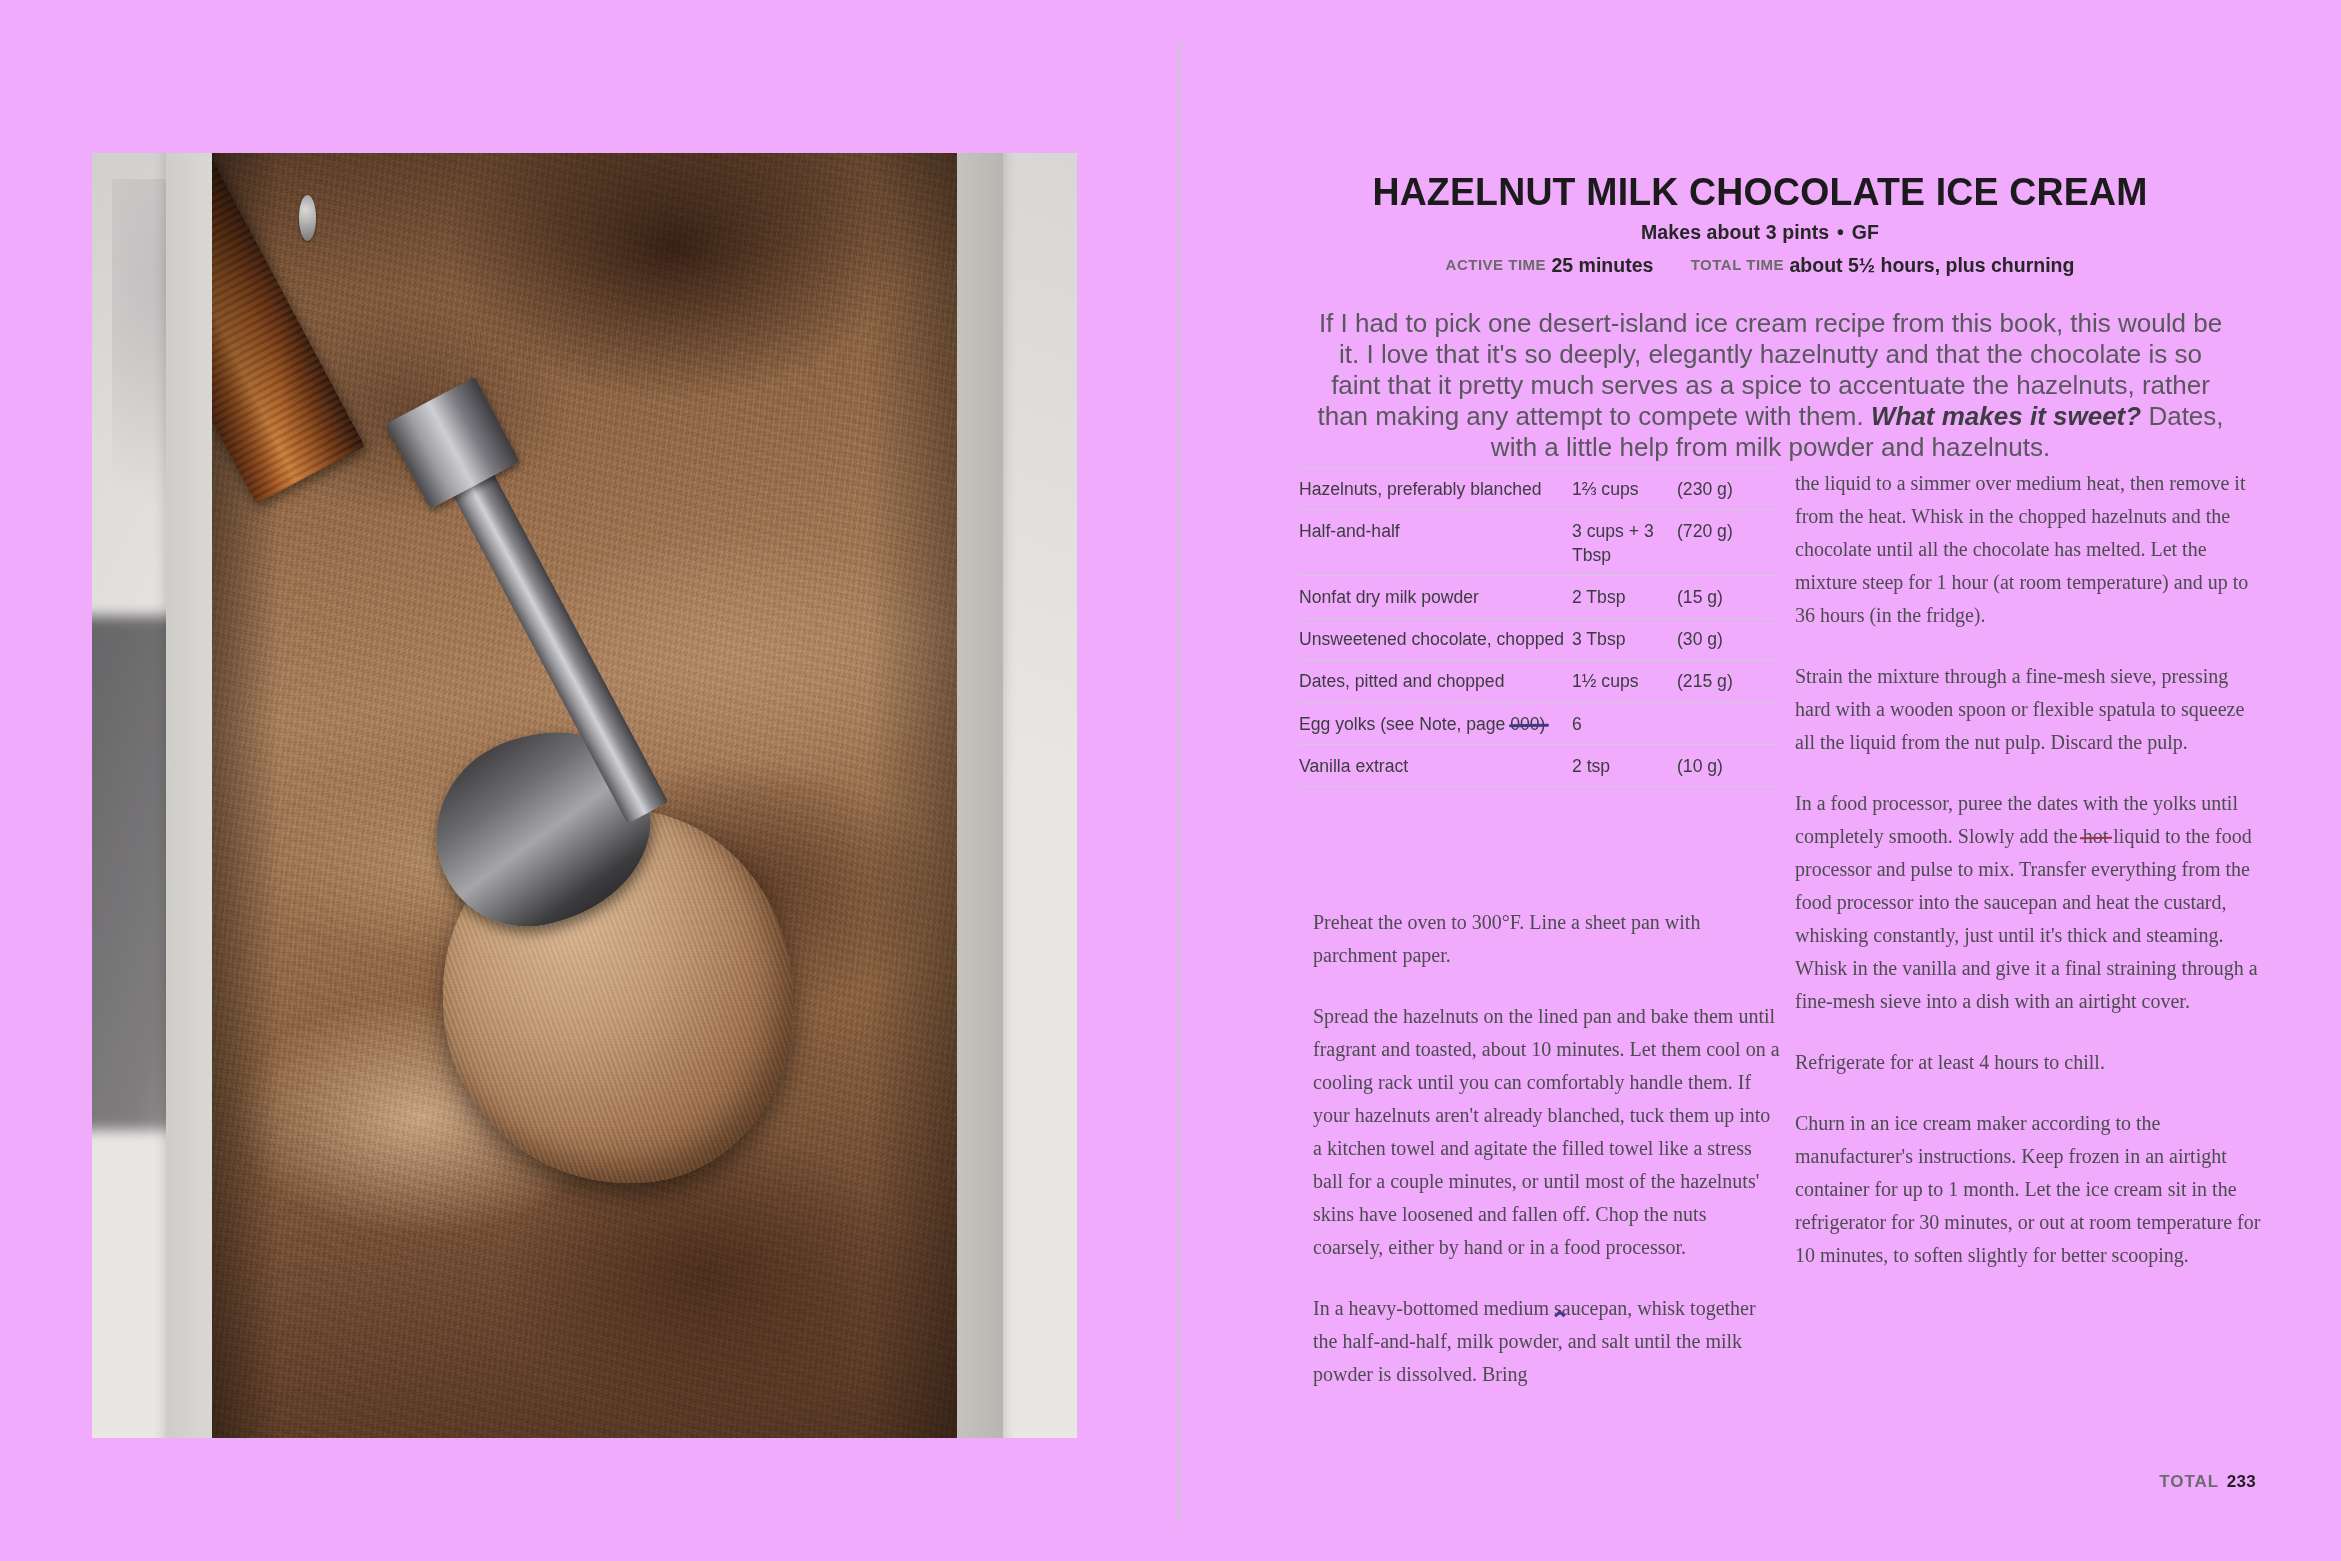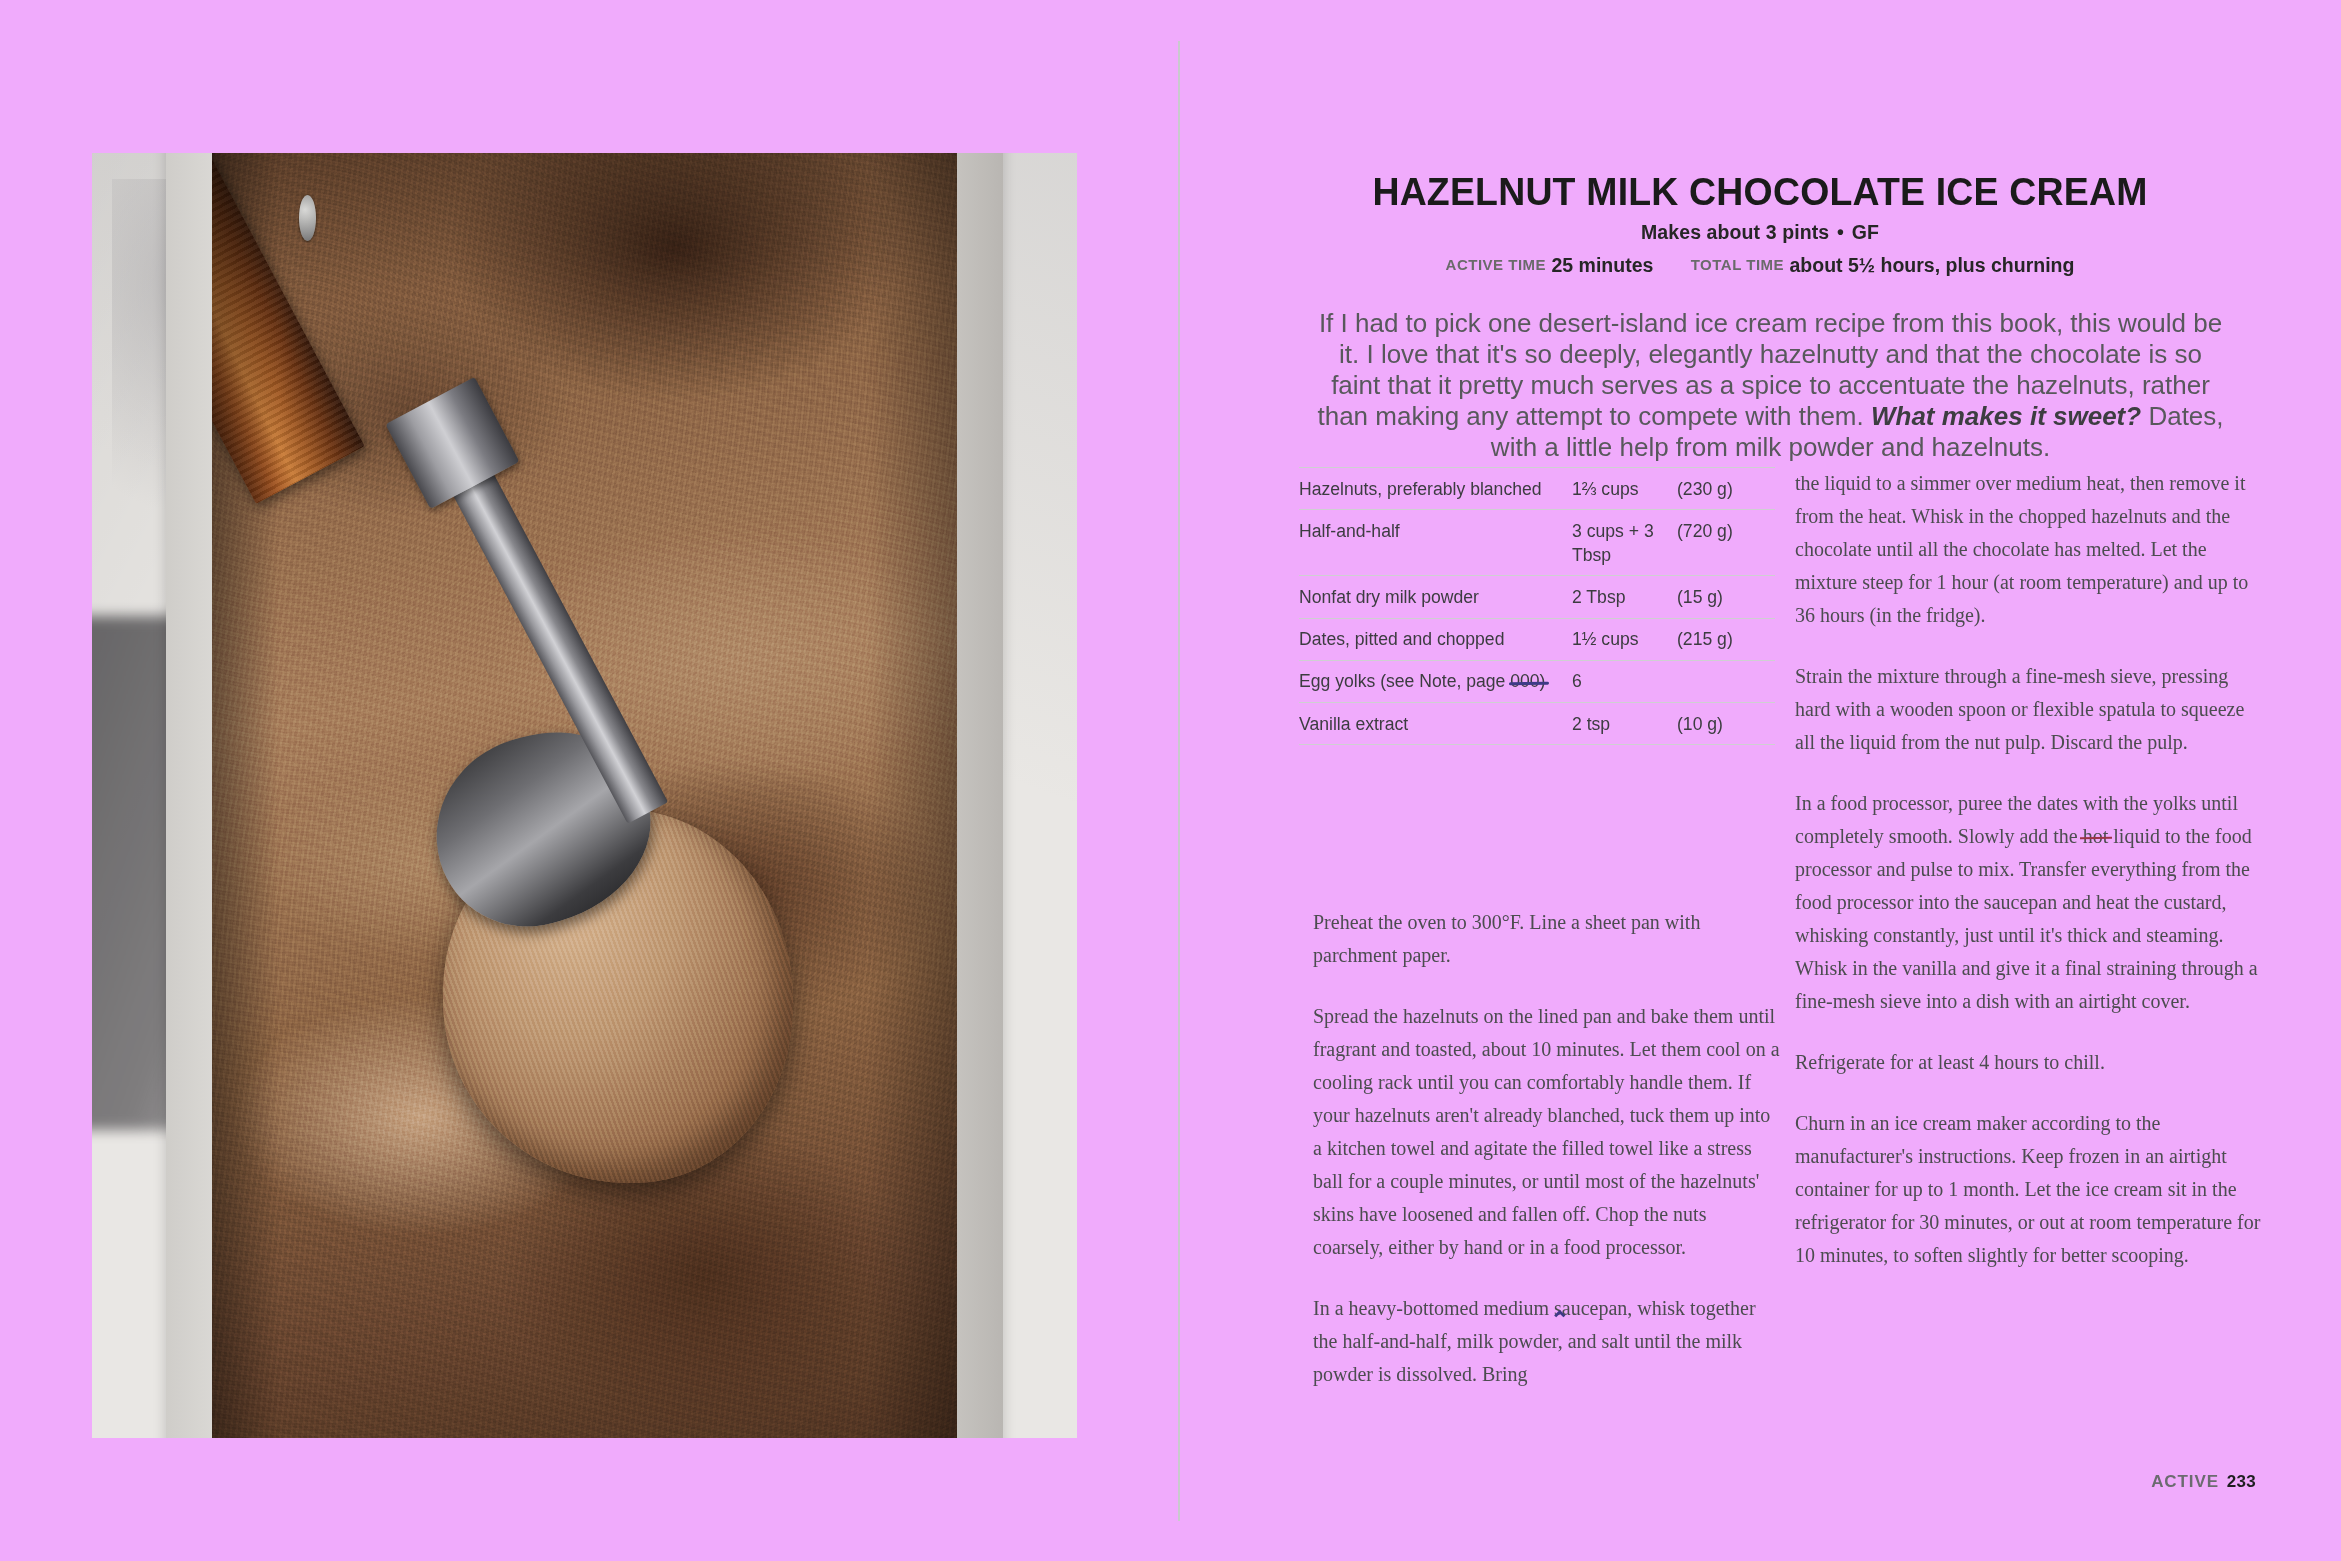--- a/index.html
+++ b/index.html
@@ -427,20 +427,25 @@
           <td class="ing-name">Half-and-half</td>
           <td class="ing-amt">3 cups + 3 Tbsp</td>
           <td class="ing-metric">(720 g)</td>
         </tr>
         <tr>
           <td class="ing-name">Nonfat dry milk powder</td>
           <td class="ing-amt">2 Tbsp</td>
           <td class="ing-metric">(15 g)</td>
         </tr>
         <tr>
+          <td class="ing-name">Unsweetened chocolate, chopped</td>
+          <td class="ing-amt">3 Tbsp</td>
+          <td class="ing-metric">(30 g)</td>
+        </tr>
+        <tr>
           <td class="ing-name">Dates, pitted and chopped</td>
           <td class="ing-amt">1½ cups</td>
           <td class="ing-metric">(215 g)</td>
         </tr>
         <tr>
           <td class="ing-name"><span>Egg yolks (see Note, page </span><span class="strike-ink"><span>000)</span><span class="ink-line"></span></span></td>
           <td class="ing-amt">6</td>
           <td class="ing-metric"></td>
         </tr>
         <tr>
@@ -460,18 +465,18 @@
 
     <div class="col col-right">
       <p>the liquid to a simmer over medium heat, then remove it from the heat. Whisk in the chopped hazelnuts and the chocolate until all the chocolate has melted. Let the mixture steep for 1 hour (at room temperature) and up to 36 hours (in the fridge).</p>
       <p>Strain the mixture through a fine-mesh sieve, pressing hard with a wooden spoon or flexible spatula to squeeze all the liquid from the nut pulp. Discard the pulp.</p>
       <p><span>In a food processor, puree the dates with the yolks until completely smooth. Slowly add the </span><span class="strike-red"><span>hot</span><span class="red-line"></span></span><span> liquid to the food processor and pulse to mix. Transfer everything from the food processor into the saucepan and heat the custard, whisking constantly, just until it's thick and steaming. Whisk in the vanilla and give it a final straining through a fine-mesh sieve into a dish with an airtight cover.</span></p>
       <p>Refrigerate for at least 4 hours to chill.</p>
       <p>Churn in an ice cream maker according to the manufacturer's instructions. Keep frozen in an airtight container for up to 1 month. Let the ice cream sit in the refrigerator for 30 minutes, or out at room temperature for 10 minutes, to soften slightly for better scooping.</p>
     </div>
 
     <div class="folio">
-      <span>ACTIVE</span><span class="num">233</span>
+      <span>TOTAL</span><span class="num">233</span>
     </div>
 
   </div>
 </div>
 
 
 </body></html>

